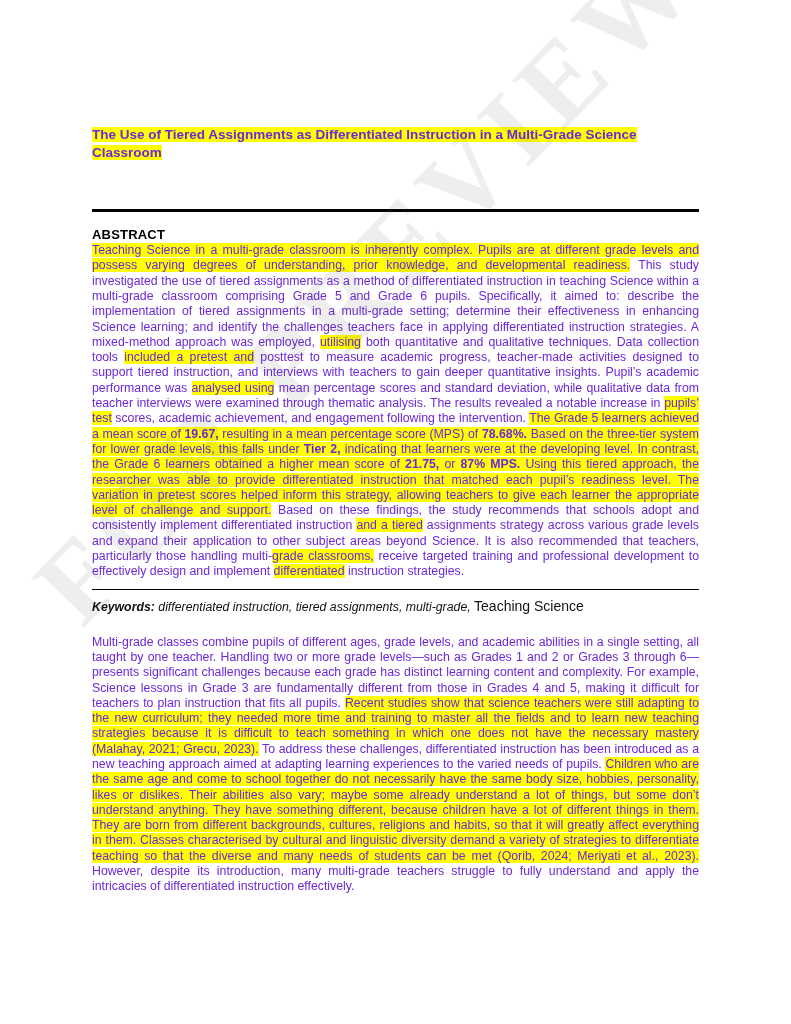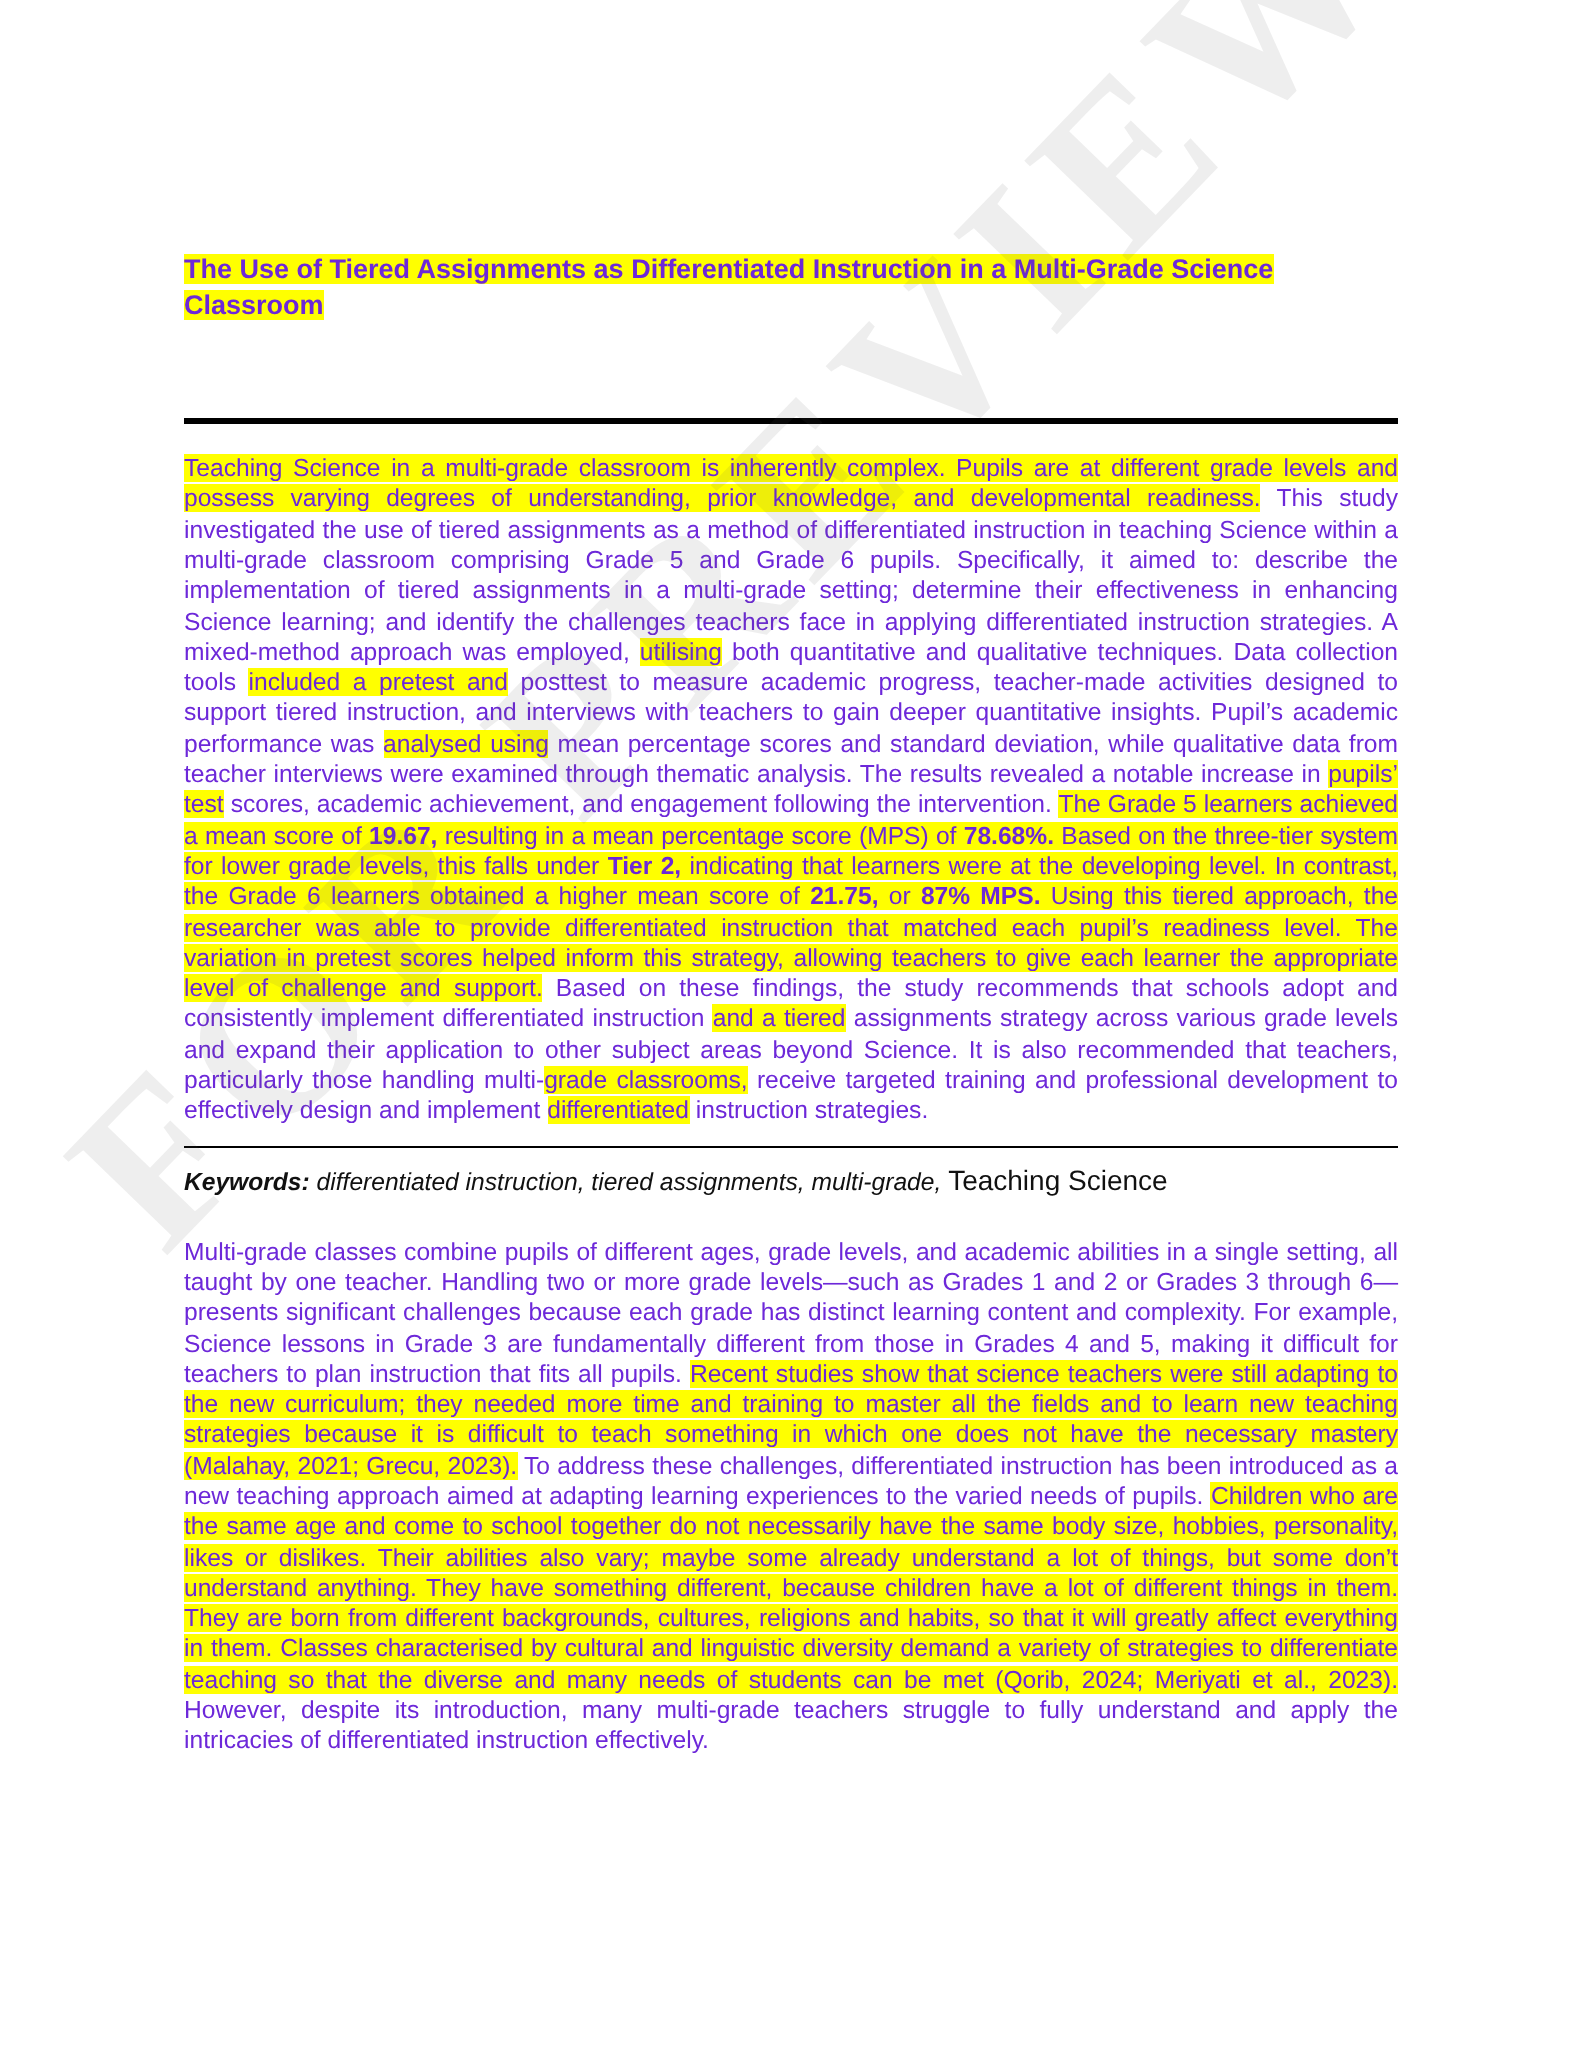--- a/index.html
+++ b/index.html
@@ -105,20 +105,21 @@
 </style>
 </head>
 <body>
 
 <div class="page">
 
   <h1 class="title"><span class="hl">The Use of Tiered Assignments as Differentiated Instruction in a Multi-Grade Science Classroom</span></h1>
 
   <hr class="thick-rule">
 
+  <h2 class="abstract-heading">ABSTRACT</h2>
 
   <p class="body-text"><span class="hl">Teaching Science in a multi-grade classroom is inherently complex. Pupils are at different grade levels and possess varying degrees of understanding, prior knowledge, and developmental readiness.</span><span> This study investigated the use of tiered assignments as a method of differentiated instruction in teaching Science within a multi-grade classroom comprising Grade 5 and Grade 6 pupils. Specifically, it aimed to: describe the implementation of tiered assignments in a multi-grade setting; determine their effectiveness in enhancing Science learning; and identify the challenges teachers face in applying differentiated instruction strategies. A mixed-method approach was employed, </span><span class="hl">utilising</span><span> both quantitative and qualitative techniques. Data collection tools </span><span class="hl">included a pretest and</span><span> posttest to measure academic progress, teacher-made activities designed to support tiered instruction, and interviews with teachers to gain deeper quantitative insights. Pupil’s academic performance was </span><span class="hl">analysed using</span><span> mean percentage scores and standard deviation, while qualitative data from teacher interviews were examined through thematic analysis. The results revealed a notable increase in </span><span class="hl">pupils’ test</span><span> scores, academic achievement, and engagement following the intervention. </span><span class="hl">The Grade 5 learners achieved a mean score of </span><span class="hl b">19.67,</span><span class="hl"> resulting in a mean percentage score (MPS) of </span><span class="hl b">78.68%.</span><span class="hl"> Based on the three-tier system for lower grade levels, this falls under </span><span class="hl b">Tier 2,</span><span class="hl"> indicating that learners were at the developing level. In contrast, the Grade 6 learners obtained a higher mean score of </span><span class="hl b">21.75,</span><span class="hl"> or </span><span class="hl b">87% MPS.</span><span class="hl"> Using this tiered approach, the researcher was able to provide differentiated instruction that matched each pupil’s readiness level. The variation in pretest scores helped inform this strategy, allowing teachers to give each learner the appropriate level of challenge and support.</span><span> Based on these findings, the study recommends that schools adopt and consistently implement differentiated instruction </span><span class="hl">and a tiered</span><span> assignments strategy across various grade levels and expand their application to other subject areas beyond Science. It is also recommended that teachers, particularly those handling multi-</span><span class="hl">grade classrooms,</span><span> receive targeted training and professional development to effectively design and implement </span><span class="hl">differentiated</span><span> instruction strategies.</span></p>
 
   <hr class="thin-rule">
 
   <p class="keywords"><span class="kw-label">Keywords:</span><span class="kw-italic"> differentiated instruction, tiered assignments, multi-grade, </span><span class="kw-normal">Teaching Science</span></p>
 
 
   <p class="body-text"><span>Multi-grade classes combine pupils of different ages, grade levels, and academic abilities in a single setting, all taught by one teacher. Handling two or more grade levels—such as Grades 1 and 2 or Grades 3 through 6—presents significant challenges because each grade has distinct learning content and complexity. For example, Science lessons in Grade 3 are fundamentally different from those in Grades 4 and 5, making it difficult for teachers to plan instruction that fits all pupils. </span><span class="hl">Recent studies show that science teachers were still adapting to the new curriculum; they needed more time and training to master all the fields and to learn new teaching strategies because it is difficult to teach something in which one does not have the necessary mastery (Malahay, 2021; Grecu, 2023).</span><span> To address these challenges, differentiated instruction has been introduced as a new teaching approach aimed at adapting learning experiences to the varied needs of pupils. </span><span class="hl">Children who are the same age and come to school together do not necessarily have the same body size, hobbies, personality, likes or dislikes. Their abilities also vary; maybe some already understand a lot of things, but some don’t understand anything. They have something different, because children have a lot of different things in them. They are born from different backgrounds, cultures, religions and habits, so that it will greatly affect everything in them. Classes characterised by cultural and linguistic diversity demand a variety of strategies to differentiate teaching so that the diverse and many needs of students can be met (Qorib, 2024; Meriyati et al., 2023).</span><span> However, despite its introduction, many multi-grade teachers struggle to fully understand and apply the intricacies of differentiated instruction effectively.</span></p>
 

